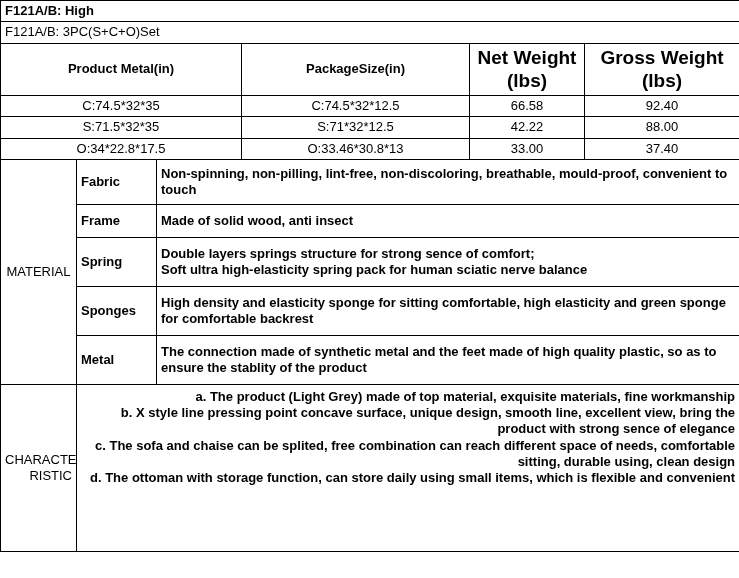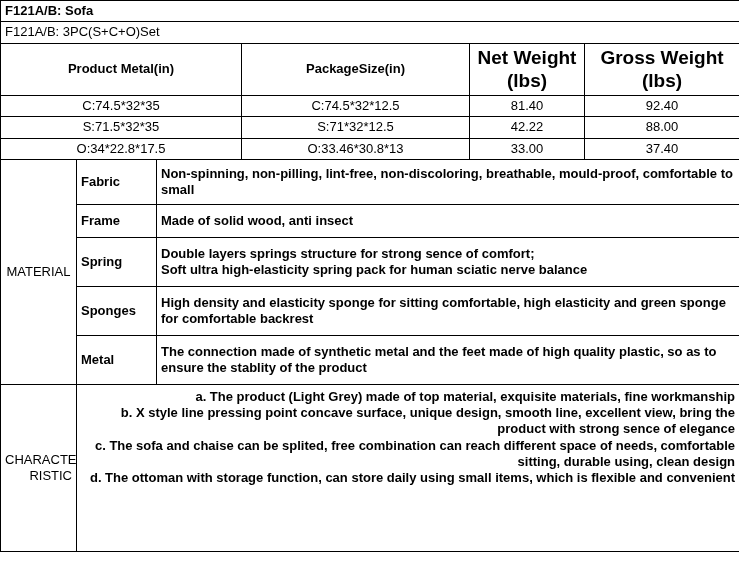--- a/index.html
+++ b/index.html
@@ -102,56 +102,56 @@
     <colgroup>
       <col style="width:76px">
       <col style="width:80px">
       <col style="width:85px">
       <col style="width:228px">
       <col style="width:115px">
       <col style="width:155px">
     </colgroup>
     <tbody>
       <tr class="title-row">
-        <td colspan="6">F121A/B: Sofa</td>
+        <td colspan="6">F121A/B: High</td>
       </tr>
       <tr class="title-row2">
         <td colspan="6">F121A/B: 3PC(S+C+O)Set</td>
       </tr>
 
       <tr class="hdr">
         <td colspan="3">Product Metal(in)</td>
         <td>PackageSize(in)</td>
         <td class="small nowrapline">Net Weight (lbs)</td>
         <td class="small nowrapline">Gross Weight (lbs)</td>
       </tr>
 
       <tr class="data">
         <td colspan="3">C:74.5*32*35</td>
         <td>C:74.5*32*12.5</td>
-        <td>81.40</td>
+        <td>66.58</td>
         <td>92.40</td>
       </tr>
       <tr class="data">
         <td colspan="3">S:71.5*32*35</td>
         <td>S:71*32*12.5</td>
         <td>42.22</td>
         <td>88.00</td>
       </tr>
       <tr class="data">
         <td colspan="3">O:34*22.8*17.5</td>
         <td>O:33.46*30.8*13</td>
         <td>33.00</td>
         <td>37.40</td>
       </tr>
 
       <tr>
         <td class="matlabel" rowspan="5">MATERIAL</td>
         <td class="matname">Fabric</td>
-        <td class="mattext nowrapline" colspan="4" style="height:40px">Non-spinning, non-pilling, lint-free, non-discoloring, breathable, mould-proof, comfortable to small</td>
+        <td class="mattext nowrapline" colspan="4" style="height:40px">Non-spinning, non-pilling, lint-free, non-discoloring, breathable, mould-proof, convenient to touch</td>
       </tr>
       <tr>
         <td class="matname">Frame</td>
         <td class="mattext nowrapline" colspan="4" style="height:28px">Made of solid wood, anti insect</td>
       </tr>
       <tr>
         <td class="matname">Spring</td>
         <td class="mattext nowrapline" colspan="4" style="height:44px">Double layers springs structure for strong sence of comfort;
 Soft ultra high-elasticity spring pack for human sciatic nerve balance</td>
       </tr>

